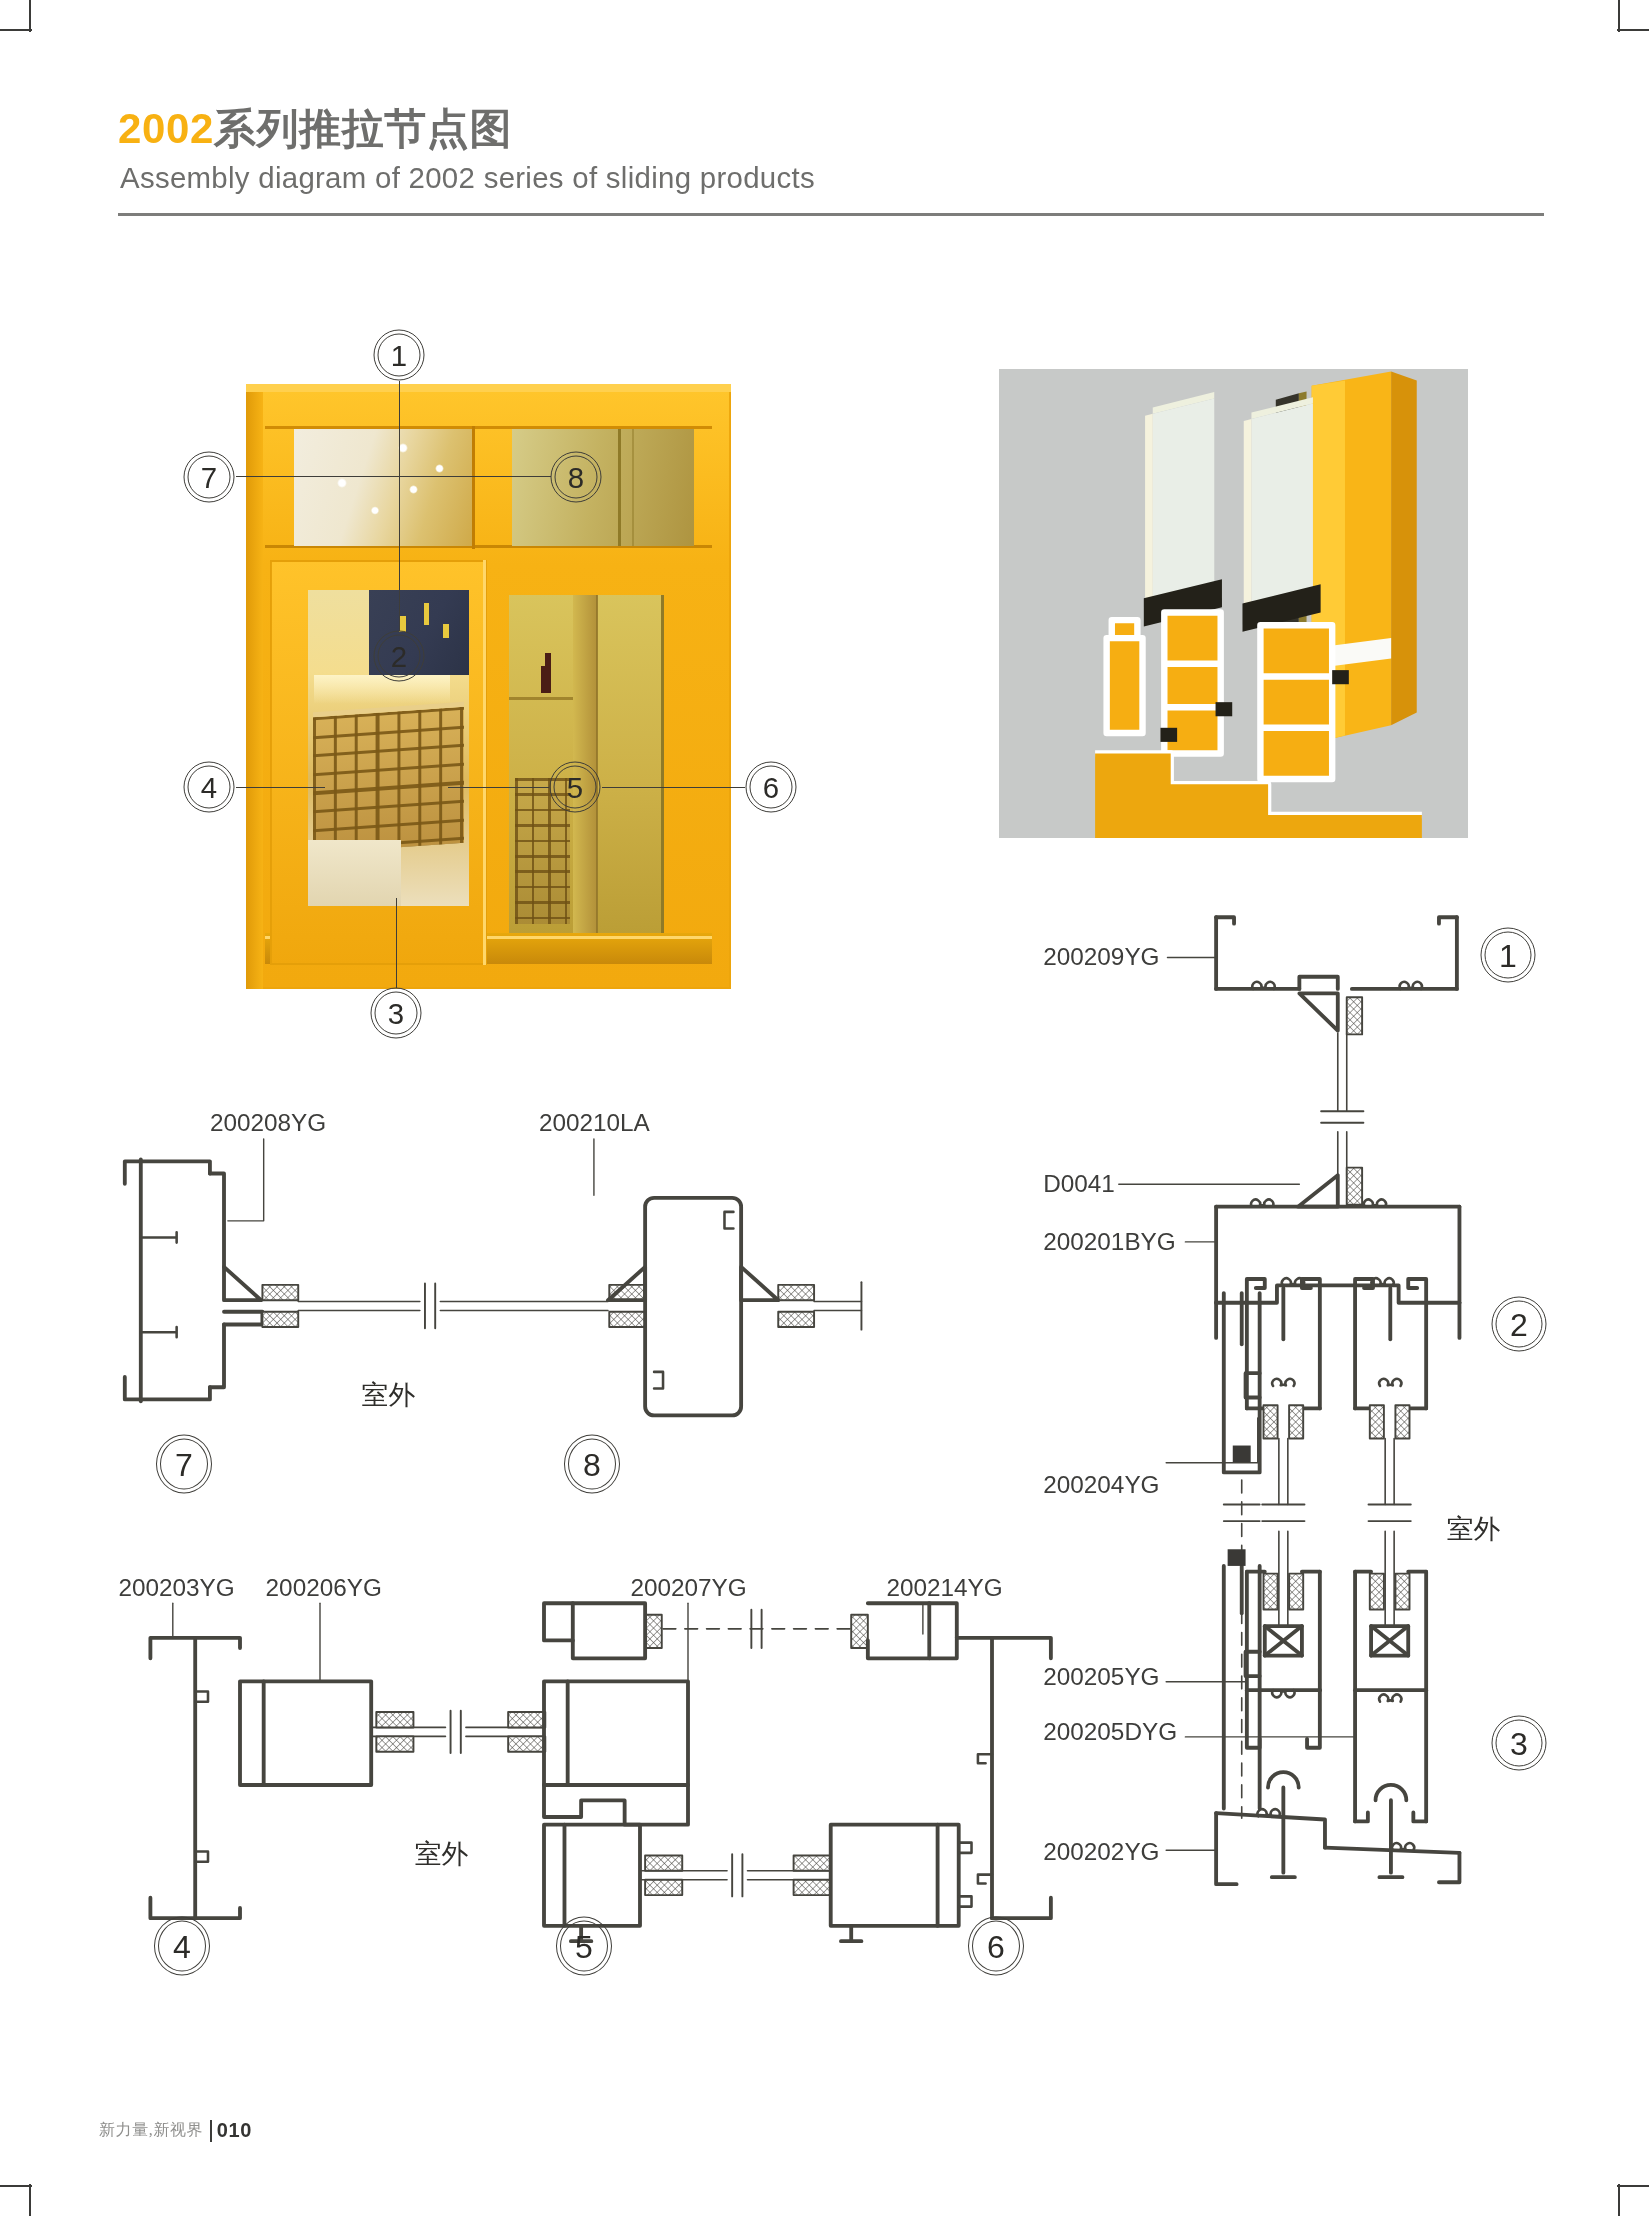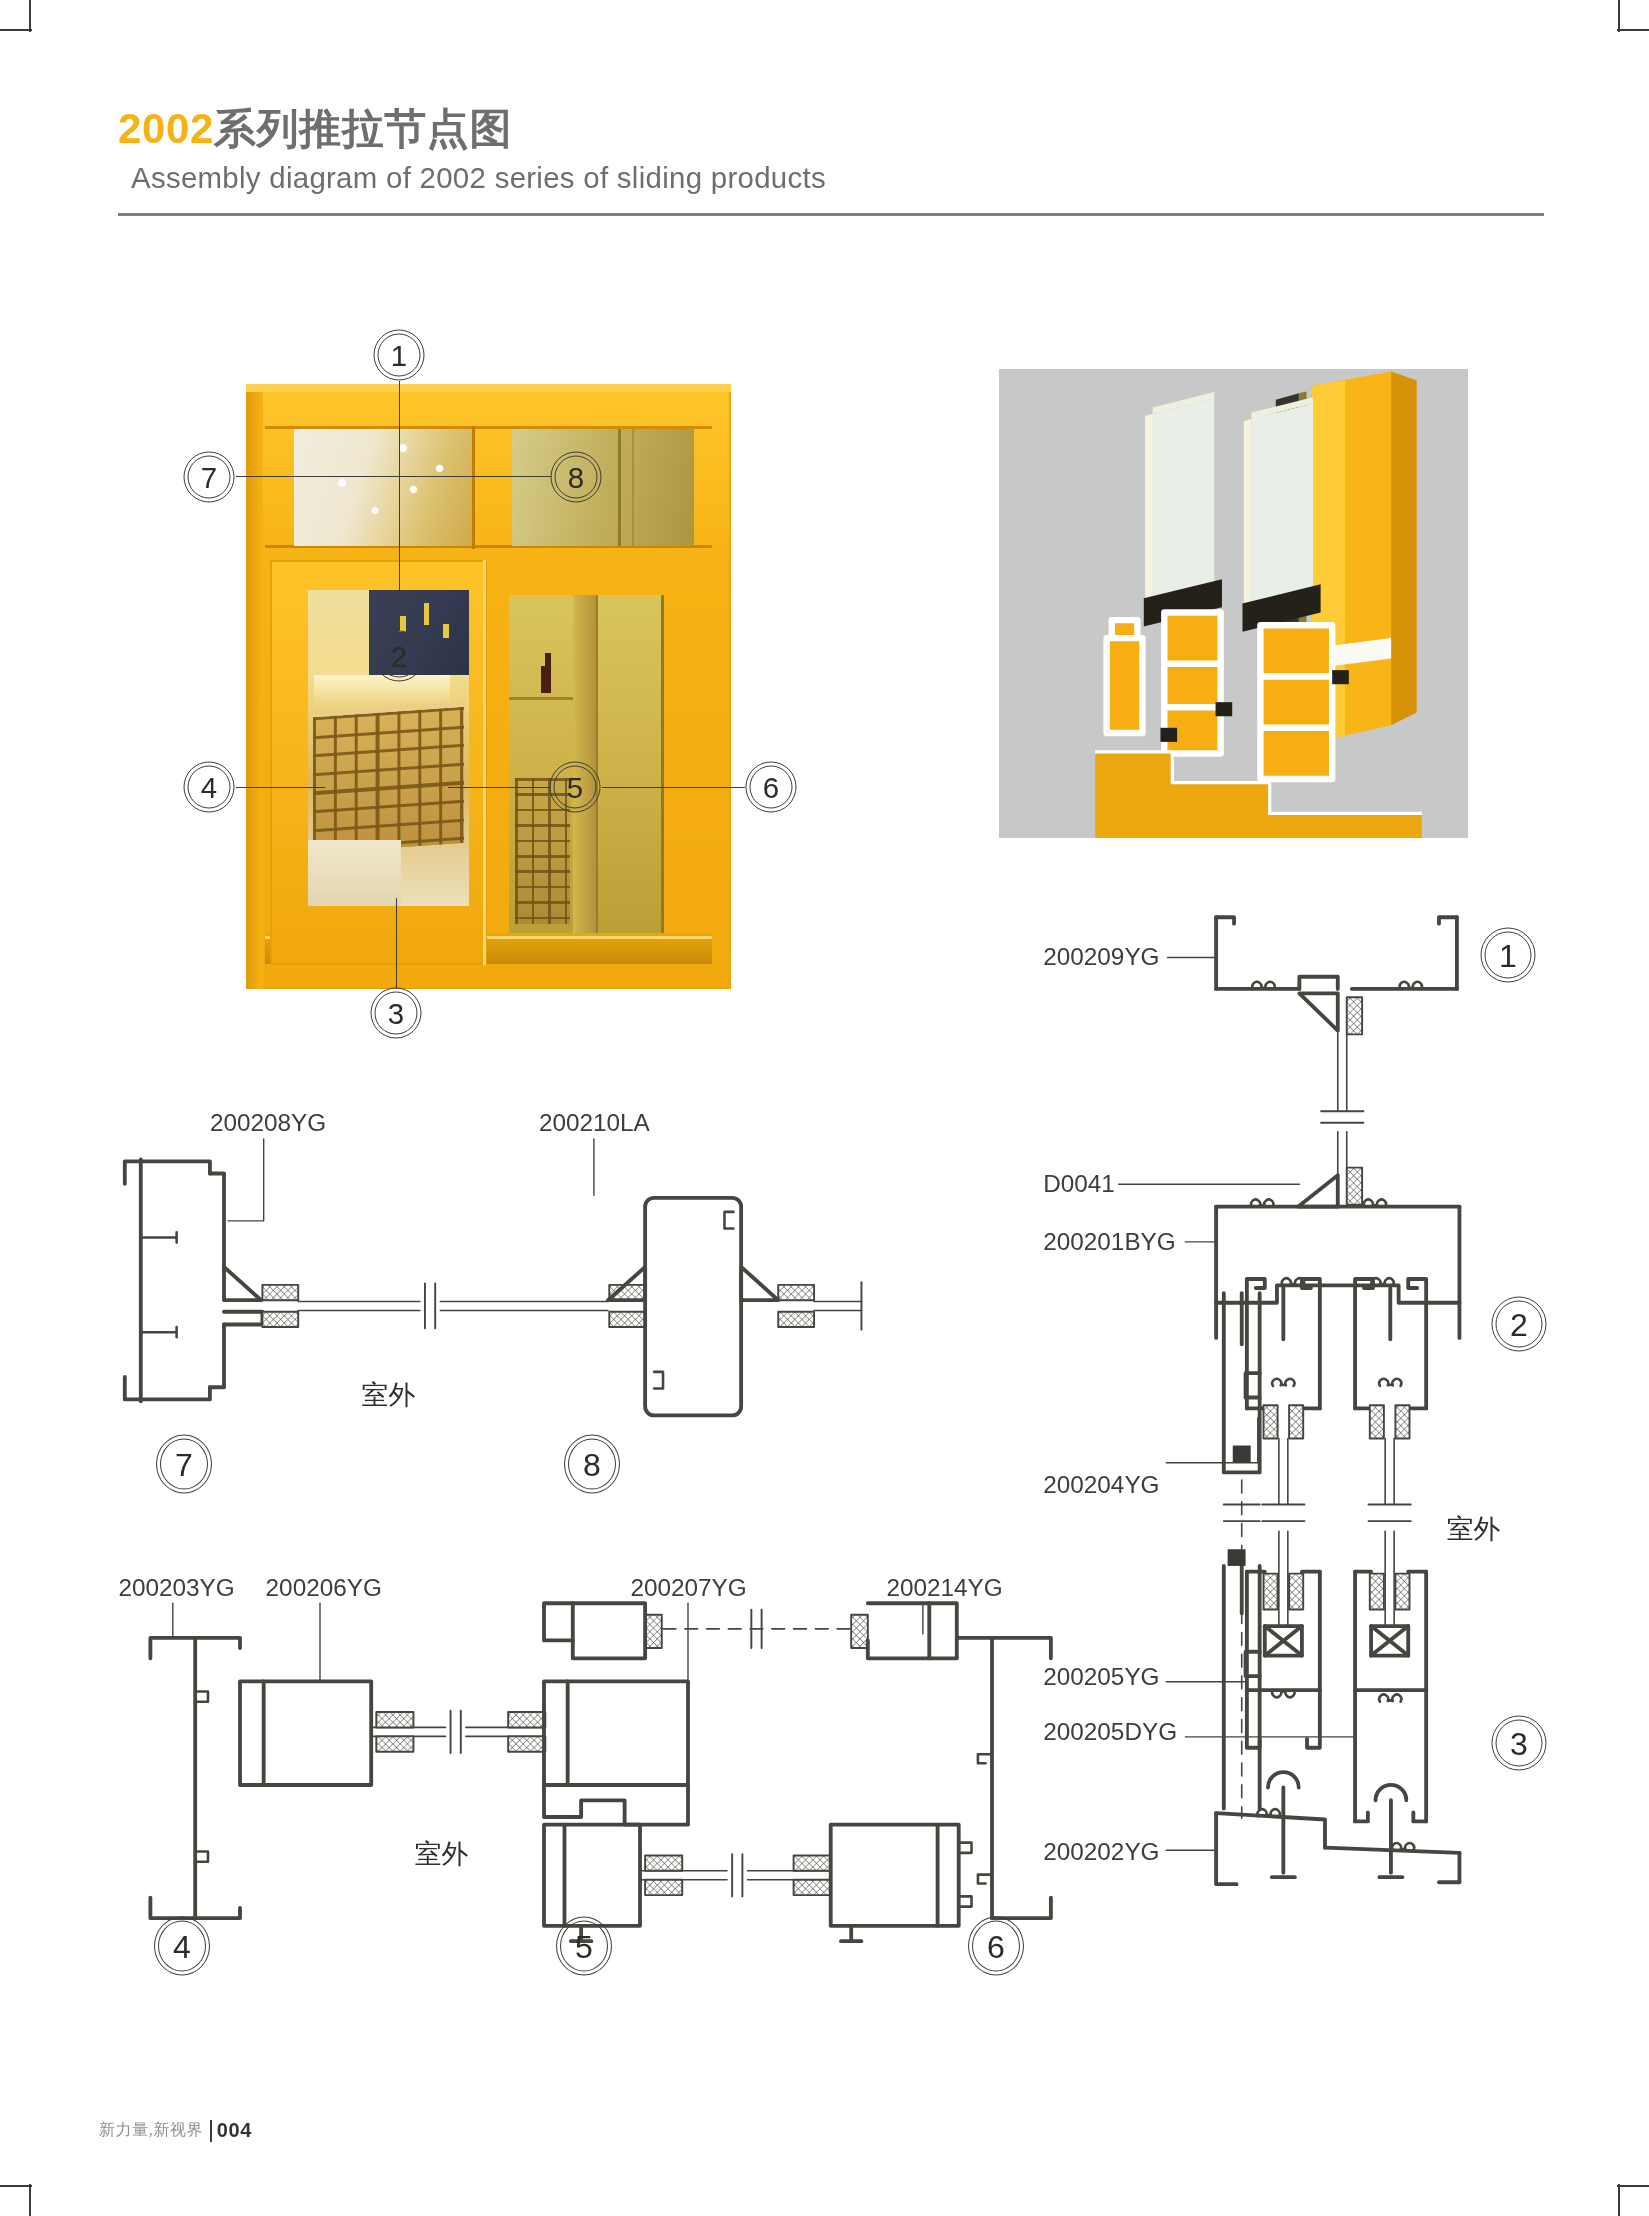--- a/index.html
+++ b/index.html
@@ -4,21 +4,21 @@
 <style>
   html,body{margin:0;padding:0;background:#fff;}
   .page{position:relative;width:1649px;height:2216px;background:#ffffff;overflow:hidden;
         font-family:"Liberation Sans",sans-serif;}
   .abs{position:absolute;}
   .crop{position:absolute;background:#3b3b39;}
   
   .title{position:absolute;left:118px;top:101px;font-size:42px;font-weight:700;letter-spacing:0.6px;white-space:nowrap;}
   .title .series{color:#f8b112;}
   .title .cn{color:#6e6e6c;}
-  .subtitle{position:absolute;left:131px;top:161px;font-size:29.4px;color:#6e6e6c;letter-spacing:0.3px;white-space:nowrap;}
+  .subtitle{position:absolute;left:120px;top:161px;font-size:29.4px;color:#6e6e6c;letter-spacing:0.3px;white-space:nowrap;}
   .rule{position:absolute;left:118px;top:213px;width:1426px;height:2.6px;background:#7d7d7b;}
   
   .callout{position:absolute;border:1.9px solid #3e3d39;border-radius:50%;box-sizing:border-box;
            display:flex;align-items:center;justify-content:center;transform:translate(-50%,-50%);}
   .callout .ring{position:absolute;inset:2.6px;border:1.3px solid #3e3d39;border-radius:50%;}
   .callout .num{font-size:29.4px;color:#2c2b28;line-height:1;}
   .c80{width:51px;height:51px;}
   .c86{width:55px;height:55px;}
   .c88{width:56px;height:59px;}
   .c88 .num,.c86 .num{font-size:32px;}
@@ -550,17 +550,17 @@
       <span class="num">2</span>
     </div>
   <div class="callout c86" style="left:1519px;top:1743px">
       <span class="ring"></span>
       <span class="num">3</span>
     </div>
 
   <div class="footer">
     <span class="brand">新力量,新视界</span>
     <span class="bar"></span>
-    <span class="pg">004</span>
+    <span class="pg">010</span>
   </div>
 
 </div>
 
 
 </body></html>

